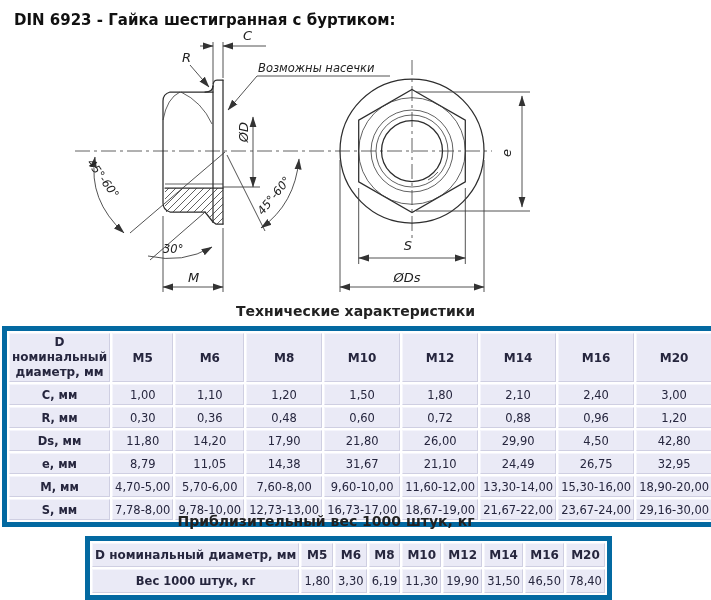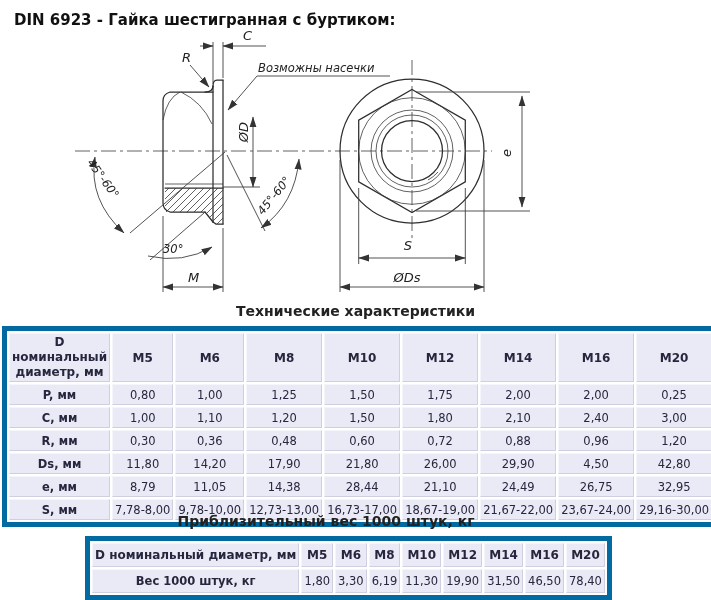--- a/index.html
+++ b/index.html
@@ -148,31 +148,20 @@
           <th>M8</th>
           <th>M10</th>
           <th>M12</th>
           <th>M14</th>
           <th>M16</th>
           <th>M20</th>
         </tr>
       </thead>
       <tbody>
         <tr>
-          <td class="lbl">P, мм</td>
-          <td>0,80</td>
-          <td>1,00</td>
-          <td>1,25</td>
-          <td>1,50</td>
-          <td>1,75</td>
-          <td>2,00</td>
-          <td>2,00</td>
-          <td>0,25</td>
-        </tr>
-        <tr>
           <td class="lbl">C, мм</td>
           <td>1,00</td>
           <td>1,10</td>
           <td>1,20</td>
           <td>1,50</td>
           <td>1,80</td>
           <td>2,10</td>
           <td>2,40</td>
           <td>3,00</td>
         </tr>
@@ -196,25 +185,36 @@
           <td>26,00</td>
           <td>29,90</td>
           <td>4,50</td>
           <td>42,80</td>
         </tr>
         <tr>
           <td class="lbl">e, мм</td>
           <td>8,79</td>
           <td>11,05</td>
           <td>14,38</td>
-          <td>28,44</td>
+          <td>31,67</td>
           <td>21,10</td>
           <td>24,49</td>
           <td>26,75</td>
           <td>32,95</td>
+        </tr>
+        <tr>
+          <td class="lbl">M, мм</td>
+          <td>4,70-5,00</td>
+          <td>5,70-6,00</td>
+          <td>7,60-8,00</td>
+          <td>9,60-10,00</td>
+          <td>11,60-12,00</td>
+          <td>13,30-14,00</td>
+          <td>15,30-16,00</td>
+          <td>18,90-20,00</td>
         </tr>
         <tr>
           <td class="lbl">S, мм</td>
           <td>7,78-8,00</td>
           <td>9,78-10,00</td>
           <td>12,73-13,00</td>
           <td>16,73-17,00</td>
           <td>18,67-19,00</td>
           <td>21,67-22,00</td>
           <td>23,67-24,00</td>

